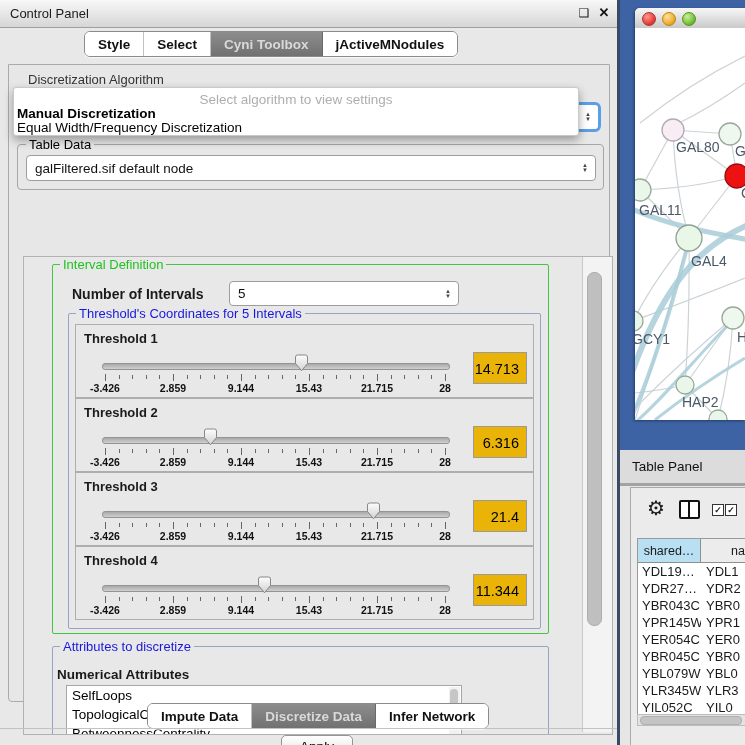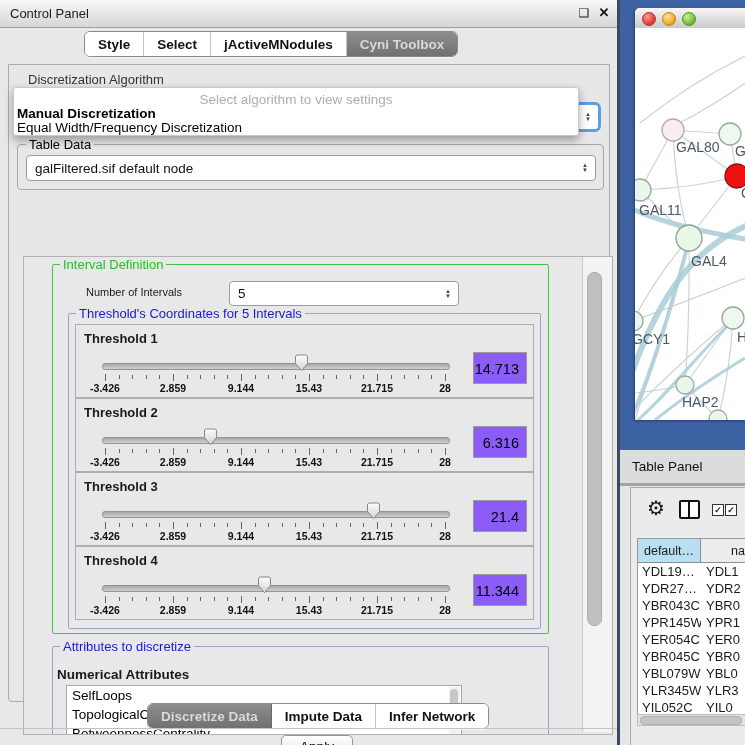--- a/index.html
+++ b/index.html
@@ -67,21 +67,21 @@
     border:1px solid #aeaeae;background:#e8e8e8;}
   .thr-label{position:absolute;left:8px;top:6px;font-size:13px;font-weight:700;}
   .track{position:absolute;left:26px;top:38px;width:346px;height:5px;border-radius:3px;
     background:linear-gradient(#a9a9a9,#cfcfcf);border:1px solid #949494;}
   .thumb-svg{position:absolute;top:29px;width:15px;height:18px;z-index:2;}
   .ticks{position:absolute;left:29px;top:49px;width:340px;height:8px;}
   .ticks i{position:absolute;top:0;width:1px;background:#666;}
   .tick-labels{position:absolute;left:29px;top:57px;width:340px;height:12px;
     font-size:10.5px;color:#111;}
   .tick-labels b{position:absolute;transform:translateX(-50%);font-weight:600;white-space:nowrap;}
-  .val-box{position:absolute;left:397px;top:27px;width:54px;height:32px;background:#8b5cf6;
+  .val-box{position:absolute;left:397px;top:27px;width:54px;height:32px;background:#eab308;
     border:1px solid #9a9a9a;font-size:14.5px;color:#000;text-align:right;
     line-height:32px;padding-right:7px;box-sizing:border-box;}
 
   #num-attr-label{left:4px;top:20px;font-size:13.5px;font-weight:700;}
   #attr-list{left:13px;top:38px;width:394px;height:80px;background:#fff;
     border:1px solid #a6a6a6;overflow:hidden;}
   .list-item{height:19px;line-height:19px;padding-left:5px;font-size:13.5px;color:#000;}
   #attr-list .sb{position:absolute;right:1px;top:1px;width:11px;height:78px;background:#f1f1f1;}
   #attr-list .sb i{position:absolute;left:1px;top:2px;width:8px;height:30px;
     background:#c6c6c6;border-radius:5px;}
@@ -155,25 +155,25 @@
       <span id="close-ic" class="abs win-ic">✕</span>
     </div>
 
     <div id="top-tabs" class="abs seg">
       <div class="tab">
           <span>Style</span>
         </div>
       <div class="tab">
           <span>Select</span>
         </div>
+      <div class="tab sel">
+          <span>Cyni Toolbox</span>
+        </div>
       <div class="tab">
           <span>jActiveMNodules</span>
-        </div>
-      <div class="tab sel">
-          <span>Cyni Toolbox</span>
         </div>
     </div>
 
     <div id="content" class="abs">
 
       <span class="group-title" style="left:16px;top:8px;color:#333;background:transparent;">Discretization Algorithm</span>
       <div class="abs" style="left:556px;top:37px;width:30px;height:24px;border:3px solid #5b9ee6;border-radius:6px;background:#fff;">
         <span class="spin-arrows">
             <span>▲</span>
             <span>▼</span>
@@ -189,21 +189,21 @@
               <span>▼</span>
             </span>
         </div>
       </div>
 
       <div id="bigpanel" class="abs">
 
         <div id="interval-group" class="abs">
           <span class="group-title" id="interval-title" style="left:7px;top:-7px;">Interval Definition</span>
 
-          <span class="abs" style="left:33px;top:21px;font-size:11px;font-weight:400;">Number of Intervals</span>
+          <span class="abs" style="left:19px;top:21px;font-size:14px;font-weight:700;">Number of Intervals</span>
           <div class="combo" style="left:176px;top:16px;width:212px;height:23px;">
             <span>5</span>
             <span class="spin-arrows">
                 <span>▲</span>
                 <span>▼</span>
               </span>
           </div>
 
           <div id="thr-group" class="abs">
             <span class="group-title" id="thr-title">Threshold's Coordinates for 5 Intervals</span>
@@ -401,25 +401,25 @@
 
         <div id="vsb" class="abs">
             <div class="thumb"></div>
           </div>
       </div>
 
       <div id="apply-btn" class="abs">Apply</div>
     </div>
 
     <div id="bottom-tabs" class="abs seg">
+      <div class="tab">
+          <span>Impute Data</span>
+        </div>
       <div class="tab sel">
           <span>Discretize Data</span>
-        </div>
-      <div class="tab">
-          <span>Impute Data</span>
         </div>
       <div class="tab">
           <span>Infer Network</span>
         </div>
     </div>
     <div id="cp-bottom-line" class="abs"></div>
 
     <div id="algo-popup" class="abs">
       <div id="algo-hint" class="abs">Select algorithm to view settings</div>
       <div class="algo-opt" style="top:32px;">Equal Width/Frequency Discretization</div>
@@ -498,21 +498,21 @@
       <div id="tp-toolbar" class="abs">
         <span id="gear-ic" class="abs">⚙</span>
         <span id="split-ic" class="abs">
             <i></i>
           </span>
         <span id="cb1" class="cb">✓</span>
         <span id="cb2" class="cb">✓</span>
       </div>
       <div id="tp-table" class="abs">
         <div id="tp-head">
-          <div class="th" id="th1">default…</div>
+          <div class="th" id="th1">shared…</div>
           <div class="th" id="th2">na</div>
         </div>
         <div id="tp-rows">
             <div class="tr">
               <div class="td1">YDL19…</div>
               <div class="td2">YDL1</div>
             </div>
             <div class="tr">
               <div class="td1">YDR27…</div>
               <div class="td2">YDR2</div>

